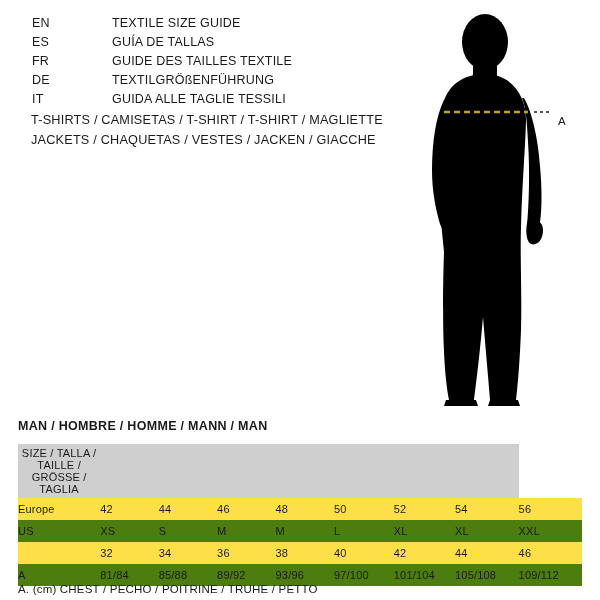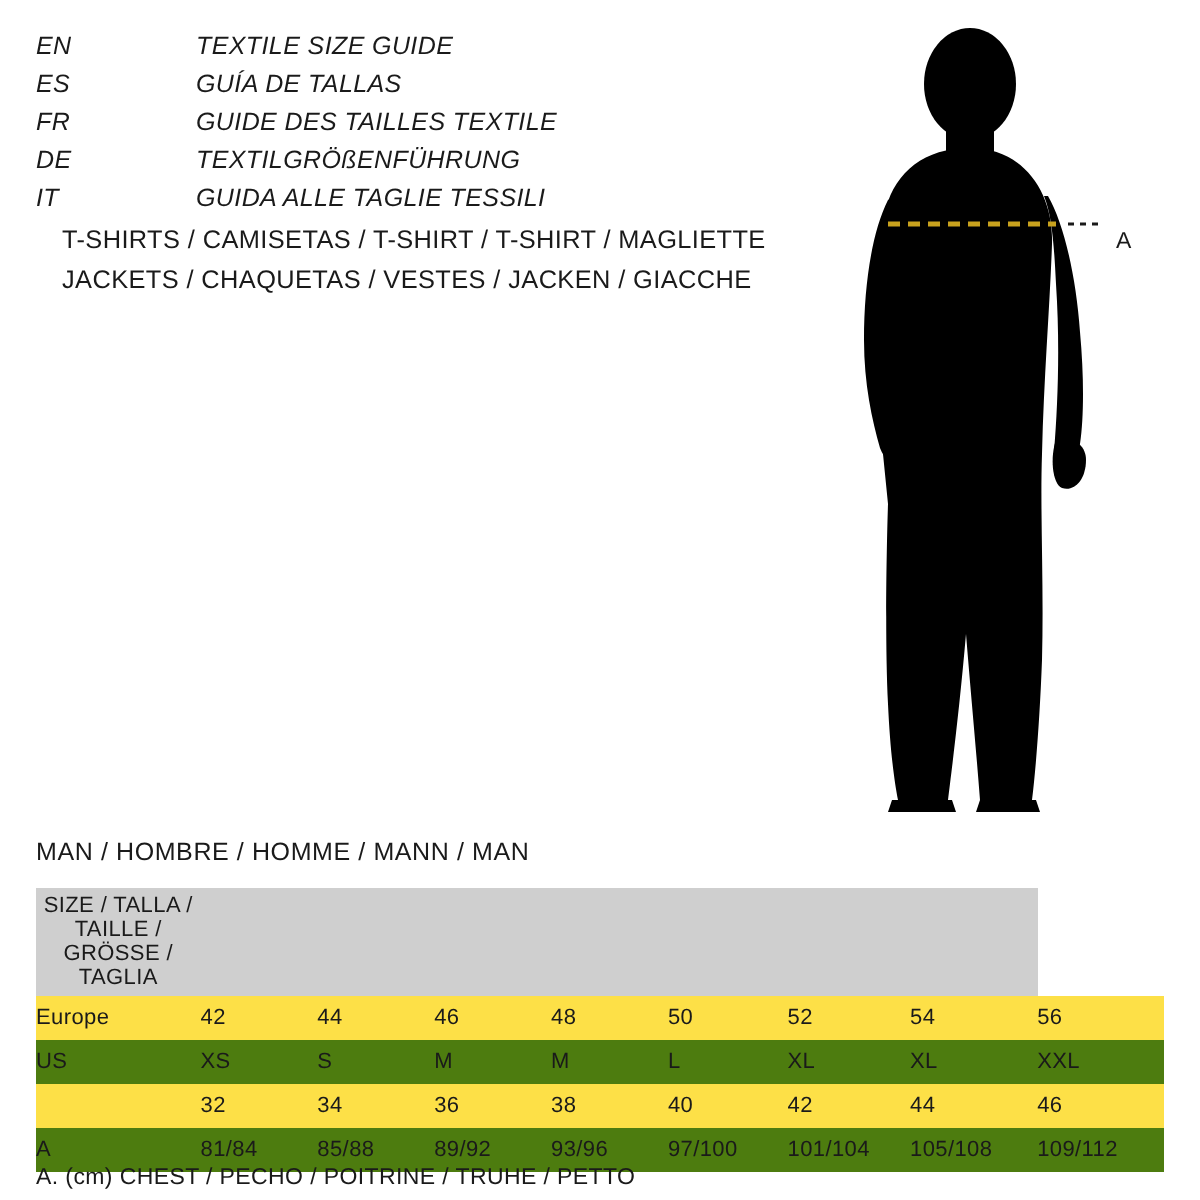--- a/index.html
+++ b/index.html
@@ -16,24 +16,23 @@
   }
   .page {
     position: relative;
     width: 600px;
     height: 600px;
   }
 
   
   .lang-block {
     position: absolute;
-    left: 18px;
+    left: 32px;
     top: 14px;
     width: 380px;
-    font-style: italic;
   }
   .lang-row {
     display: flex;
     align-items: baseline;
     font-size: 12.5px;
     line-height: 19px;
     letter-spacing: 0.2px;
   }
   .lang-code {
     width: 40px;
@@ -79,21 +78,21 @@
     color: #1a1a1a;
     letter-spacing: 0.4px;
   }
 
   
   .man-title {
     position: absolute;
     left: 18px;
     top: 419px;
     font-size: 12.5px;
-    font-weight: normal;
+    font-weight: bold;
     letter-spacing: 0.3px;
     color: #1a1a1a;
   }
   table.size-table {
     position: absolute;
     left: 18px;
     top: 444px;
     width: 564px;
     border-collapse: collapse;
     font-size: 11px;

